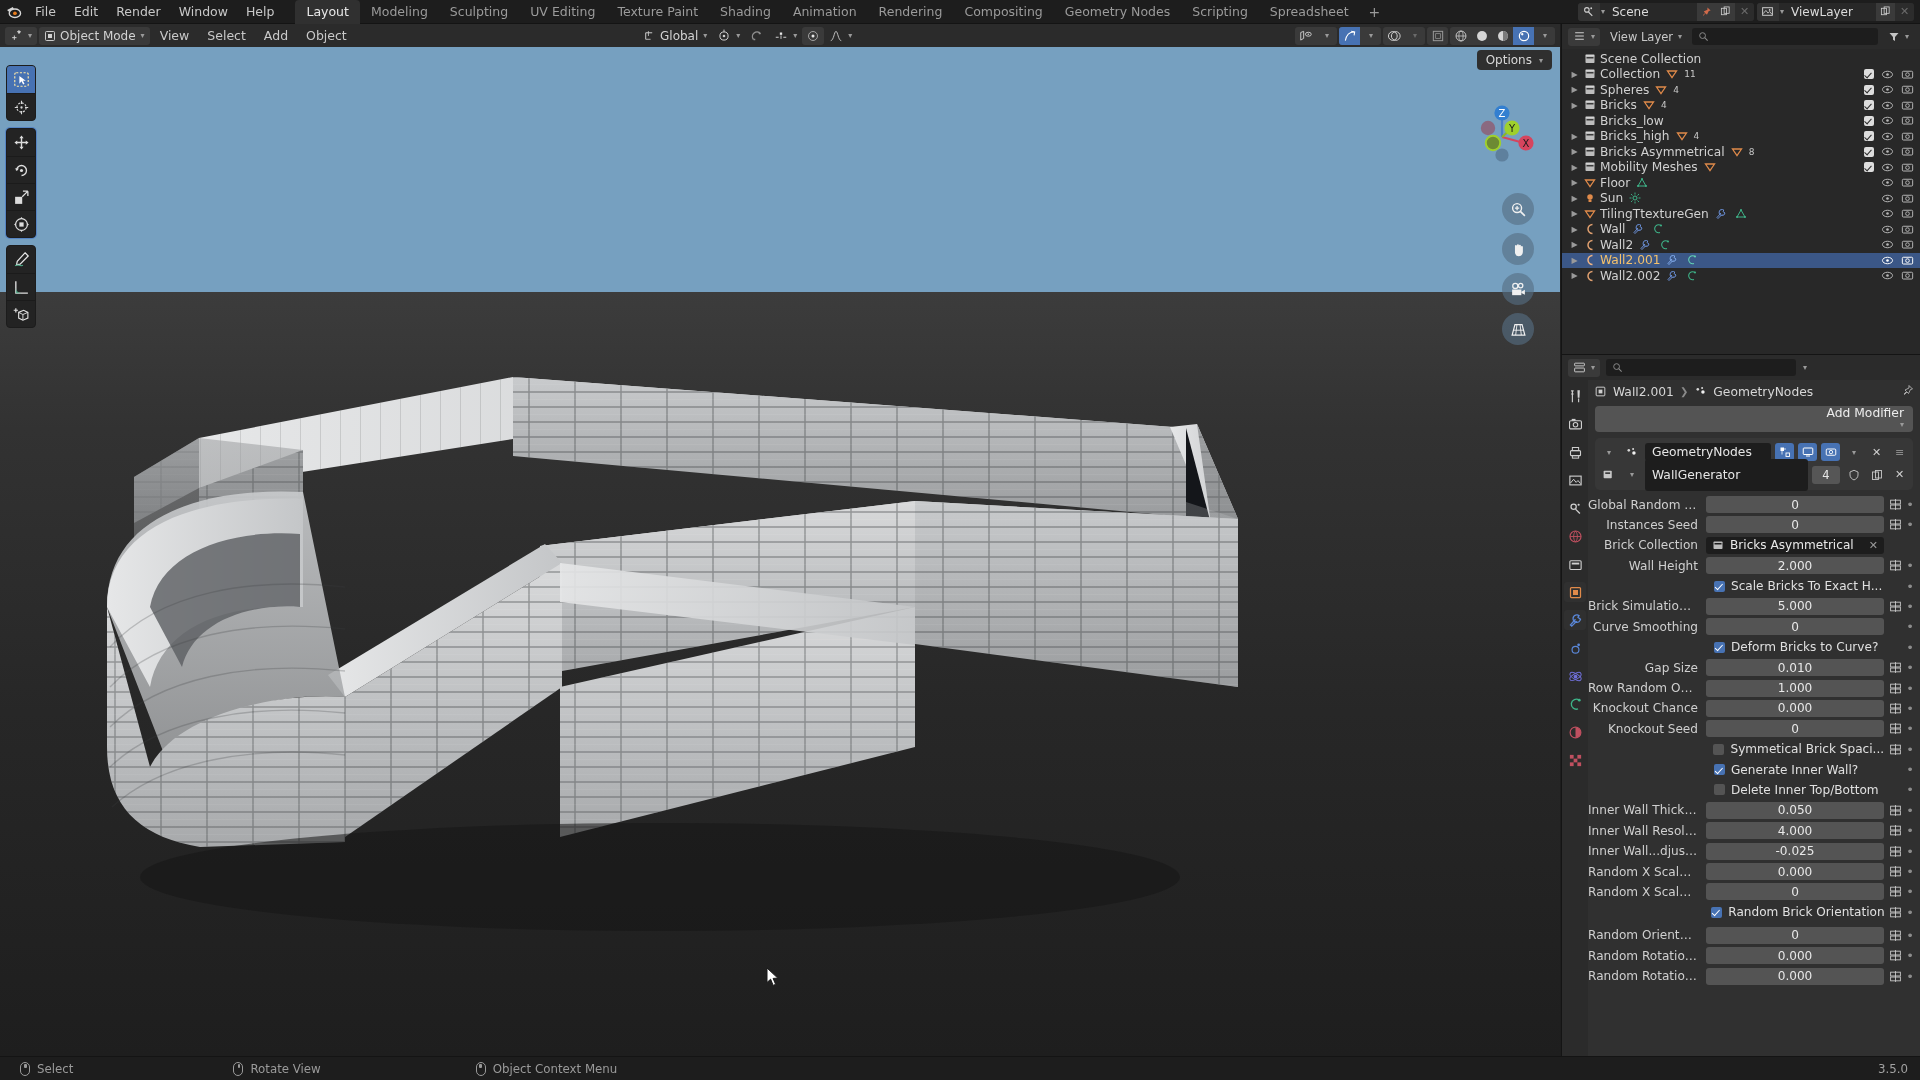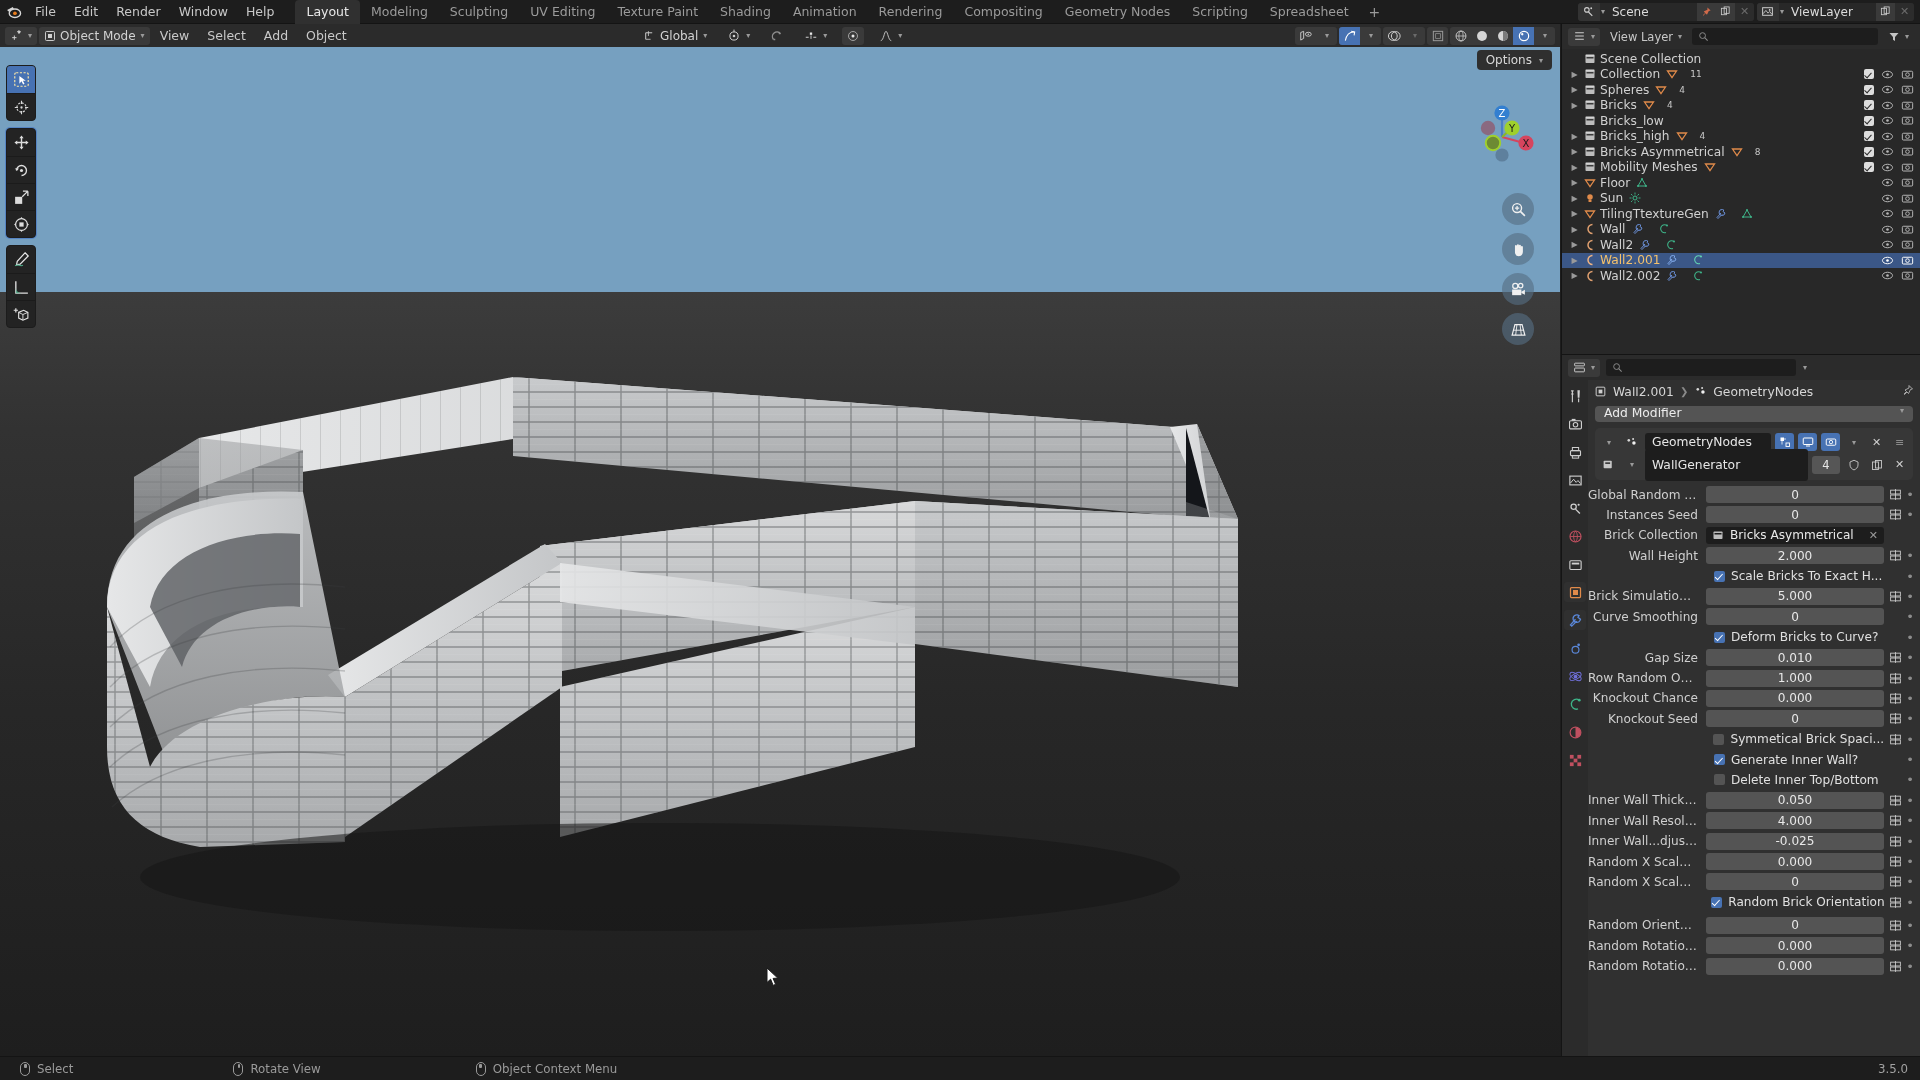--- a/index.html
+++ b/index.html
@@ -140,21 +140,21 @@
   .ol-body { padding-top:2px; font-size:12.2px; }
   .ol-row {
     display:flex; align-items:center; height:15.5px; padding-left:6px; position:relative;
     color:#d0d0d0; white-space:nowrap; cursor:default;
   }
   .ol-row.sel { background:#3b5787; }
   .ol-row.sel .ol-name { color:#f4c16b; }
   .ol-arrow { width:13px; color:#9a9a9a; font-size:8px; display:flex; justify-content:center; }
   .ol-ico { width:17px; display:flex; justify-content:center; align-items:center; }
   .ol-name { padding-left:2px; padding-right:6px; }
-  .ol-tags { display:flex; align-items:center; gap:14px; }
+  .ol-tags { display:flex; align-items:center; gap:8px; }
   .ol-right { position:absolute; right:6px; display:flex; align-items:center; gap:7px; }
   .cbx { width:10px; height:10px; border-radius:2px; background:#ddd; position:relative; }
   .cbx:after{ content:""; position:absolute; left:2px; top:1.5px; width:3px; height:6px;
               border:solid #2b2b2b; border-width:0 1.6px 1.6px 0; transform:rotate(42deg); }
   .ic-eye, .ic-cam { color:#b8b8b8; }
   .subnum { font-size:9px; color:#c8c8c8; margin-left:-2px; align-self:flex-end; padding-bottom:1px;}
 
   
   .props {
     position:absolute; left:1561px; top:354px; width:359px; height:702px;
@@ -167,22 +167,22 @@
     position:absolute; left:0; top:25px; width:26px; bottom:0; background:#2b2b2b;
     display:flex; flex-direction:column; align-items:center; padding-top:6px; gap:8px;
   }
   .pr-tab { width:22px; height:20px; display:flex; align-items:center; justify-content:center;
             border-radius:3px; cursor:default; }
   .pr-tab.active { background:#303030; }
   .pr-main { position:absolute; left:26px; top:25px; right:0; bottom:0; overflow:hidden; background:#303030; }
   .breadcrumb { display:flex; align-items:center; height:23px; padding:0 6px; gap:6px; font-size:12.3px; color:#d7d7d7;}
   .bc-sep { color:#8a8a8a; font-size:10px; }
   .addmod {
-    margin:3px 7px 6px 7px; height:16px; background:#545454; border-radius:4px;
-    display:flex; align-items:flex-start; padding:0 9px; font-size:12.3px; color:#ececec; cursor:default;
+    margin:3px 7px 6px 7px; height:26px; background:#545454; border-radius:4px;
+    display:flex; align-items:flex-end; padding:0 9px; font-size:12.3px; color:#ececec; cursor:default;flex-direction:column;
   }
   .modcard { margin:0 7px; background:#373737; border-radius:5px; padding:4px 4px 6px 4px; }
   .modhead { display:flex; align-items:center; height:20px; gap:4px; }
   .modname {
     flex:1; background:#1d1d1d; border-radius:3px; height:18px; display:flex; align-items:center;
     padding:0 7px; font-size:12.3px; color:#e6e6e6;
   }
   .m-ico { width:19px; height:18px; display:flex; align-items:center; justify-content:center;
            border-radius:3px; color:#d0d0d0; }
   .m-ico.on { background:#4772b3; color:#fff; }
@@ -323,21 +323,21 @@
           <rect x="8" y="8" width="8" height="8" fill="#d2d2d2"></rect>
         </svg>
       <span>Object Mode</span>
       <span class="caret">▾</span>
     </div>
     <div class="hlabel">View</div>
     <div class="hlabel">Select</div>
     <div class="hlabel">Add</div>
     <div class="hlabel">Object</div>
 
-    <div style="position:absolute; left:638px; display:flex; align-items:center; gap:10px;">
+    <div style="position:absolute; left:638px; display:flex; align-items:center; gap:0;">
       <div class="hbtn flat">
         <svg width="13" height="13" viewBox="0 0 24 24">
             <path d="M5 19 L5 7 L17 7" stroke="#cfcfcf" stroke-width="1.8" fill="none"></path>
             <path d="M5 19 L14 19 M10 4 L10 13" stroke="#cfcfcf" stroke-width="1.5" fill="none"></path>
           </svg>
         <span>Global</span>
         <span class="caret">▾</span>
       </div>
       <div class="hbtn flat">
         <svg width="14" height="14" viewBox="0 0 24 24">

